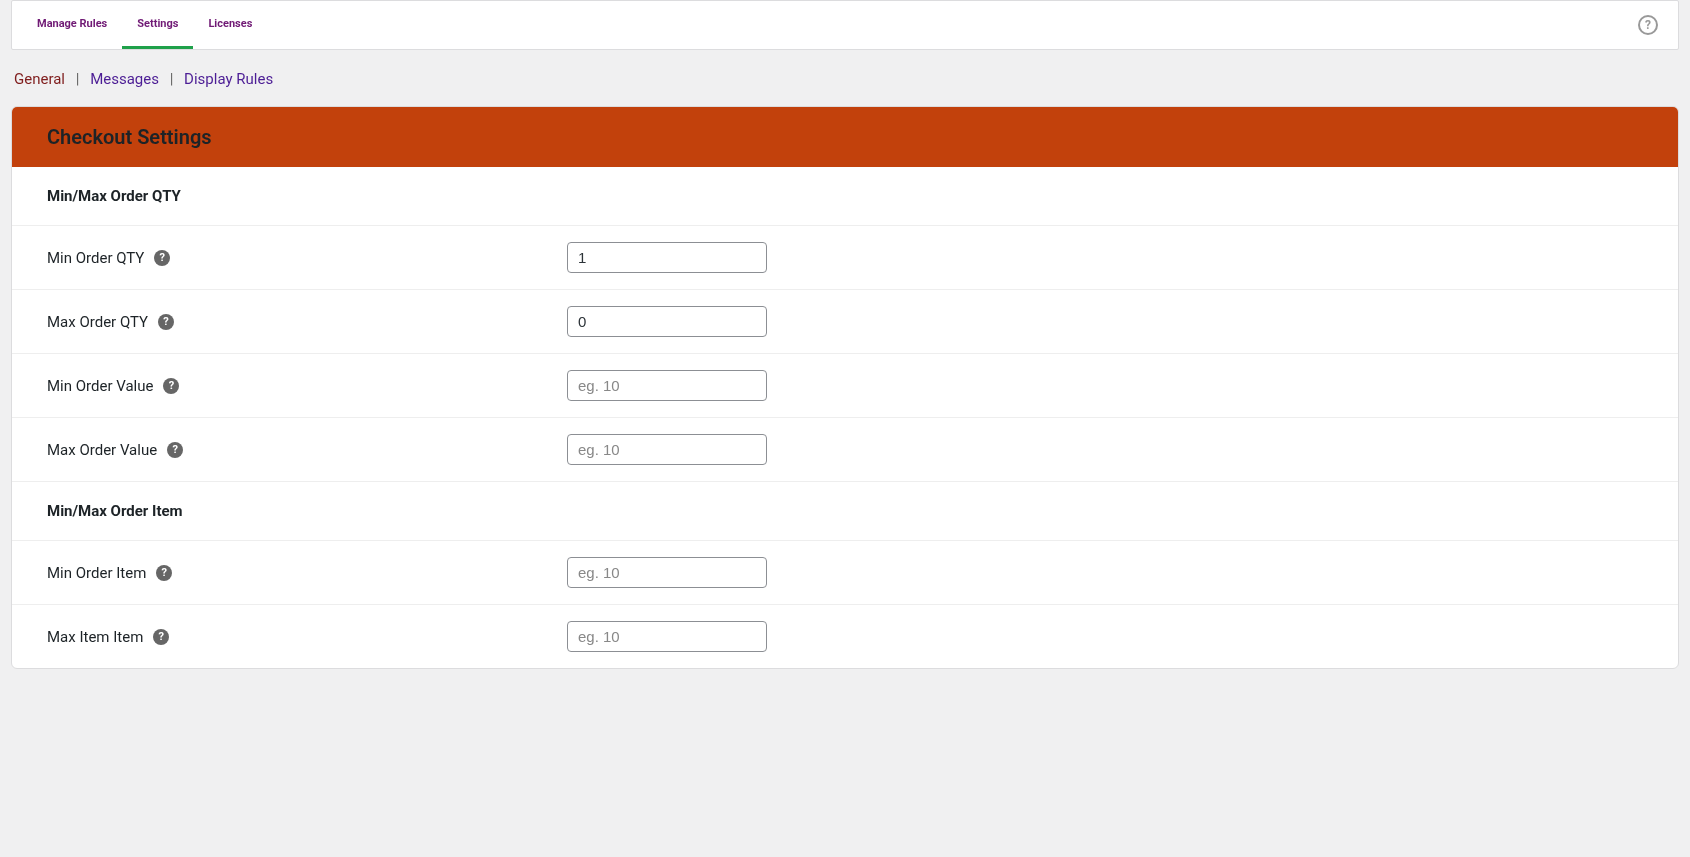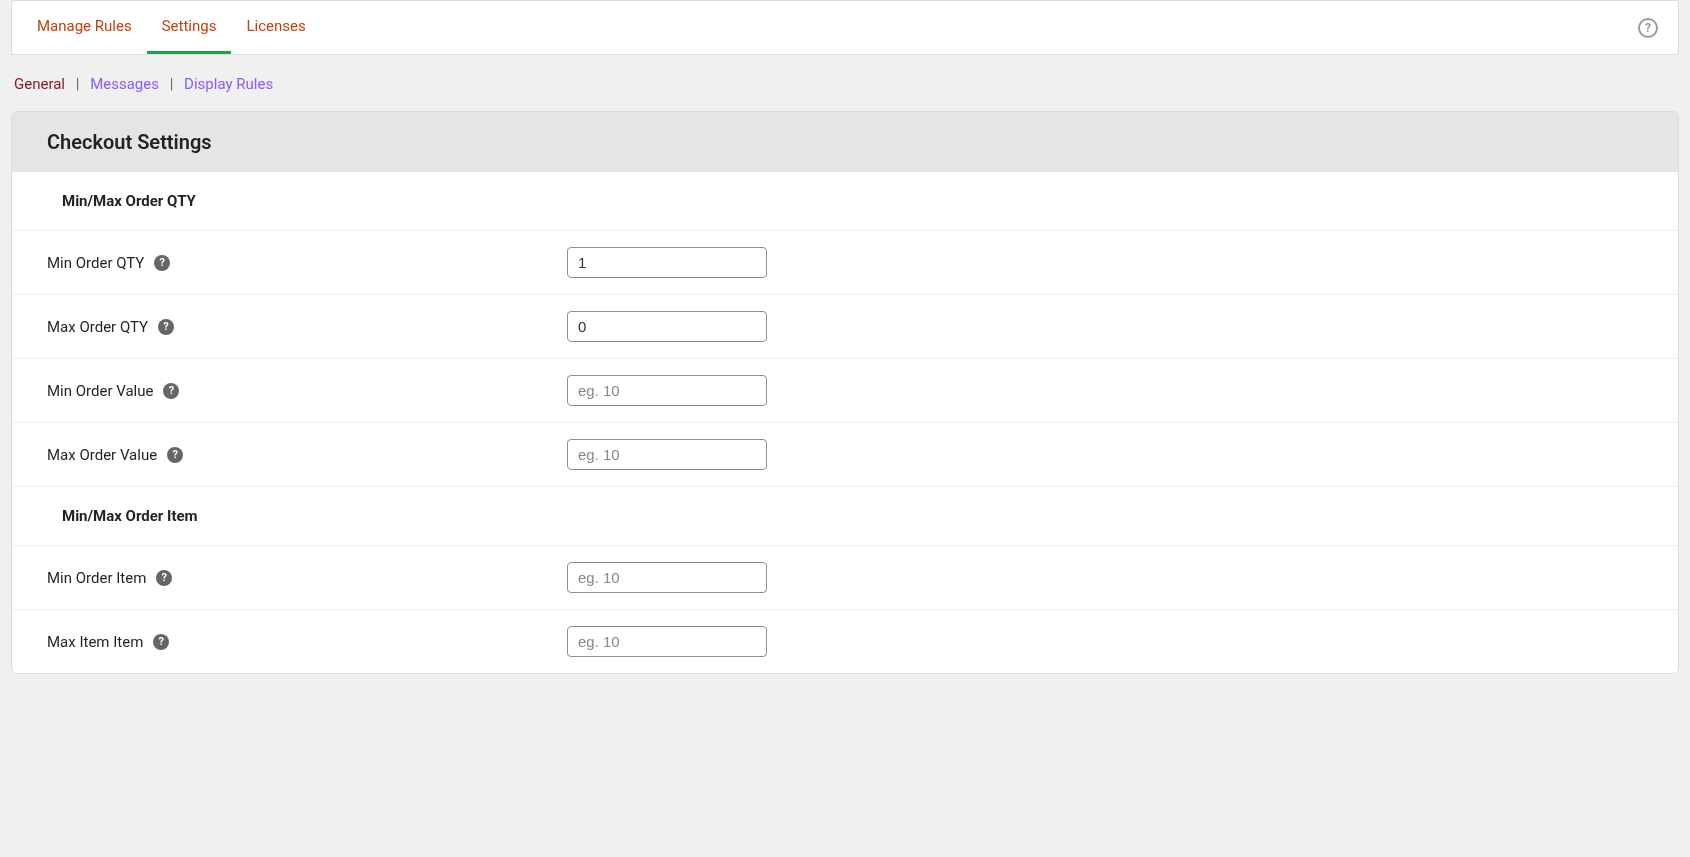--- a/index.html
+++ b/index.html
@@ -18,23 +18,23 @@
       border: 1px solid #dcdcde;
       border-radius: 2px;
       margin: 0 11px;
       display: flex;
       align-items: center;
       padding: 0 10px;
       position: relative;
     }
     .top-tab {
       padding: 16px 15px;
-      font-size: 15px;
-      font-weight: 400;
-      color: #c2410c;
+      font-size: 11px;
+      font-weight: 700;
+      color: #701a75;
       cursor: pointer;
       border-bottom: 3px solid transparent;
       position: relative;
     }
     .top-tab.active {
       border-bottom-color: #1fa14a;
     }
     .help-icon-top {
       margin-left: auto;
       margin-right: 10px;
@@ -48,48 +48,48 @@
       color: #999;
       font-size: 12px;
       font-weight: bold;
       cursor: pointer;
     }
     .sub-tabs {
       padding: 20px 11px 18px 11px;
       font-size: 15px;
     }
     .sub-tab {
-      color: #8b5cf6;
+      color: #4c1d95;
       cursor: pointer;
       padding: 0 3px;
     }
     .sub-tab.active {
       color: #7f1d1d;
     }
     .sub-sep {
       color: #666;
       margin: 0 4px;
     }
     .panel {
       margin: 0 11px 20px 11px;
       border: 1px solid #dcdcde;
       border-radius: 6px;
       overflow: hidden;
       background: #fff;
     }
     .panel-header {
-      background: #e5e5e5;
+      background: #c2410c;
       padding: 18px 35px;
       font-size: 20px;
       font-weight: 600;
     }
     .section-title {
       font-size: 15px;
       font-weight: 700;
-      padding: 20px 50px;
+      padding: 20px 35px;
       border-bottom: 1px solid #eee;
     }
     .field-row {
       display: flex;
       align-items: center;
       padding: 16px 35px;
       border-bottom: 1px solid #eee;
     }
     .field-row:last-child {
       border-bottom: none;

